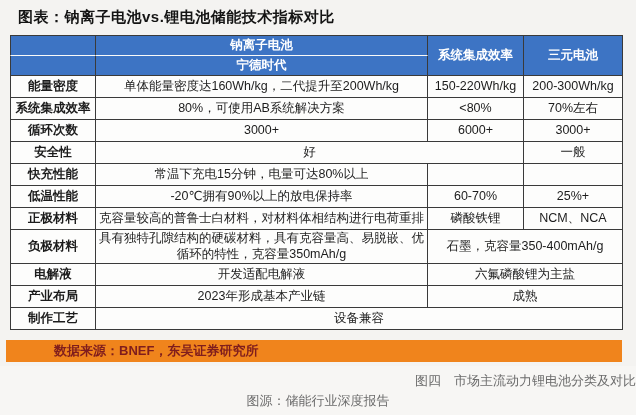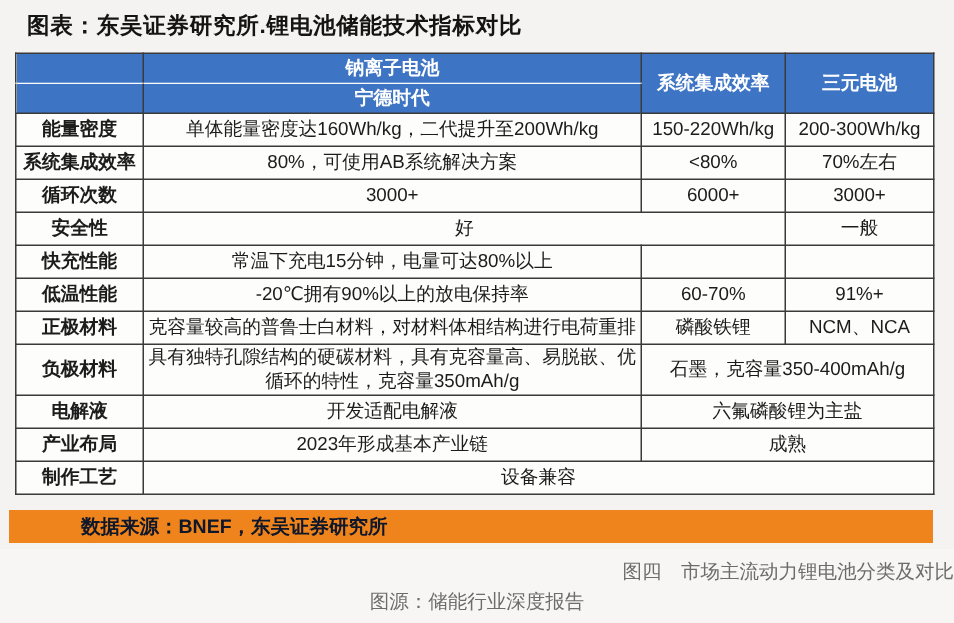--- a/index.html
+++ b/index.html
@@ -69,21 +69,21 @@
   .spec-table tbody td {
     background: #fdfdfc;
     font-weight: normal;
     margin-left: 48px;
   }
   .source-bar {
     position: absolute;
     left: 6px; top: 340px;
     width: 616px; height: 22px;
     background: #f0841c;
-    color: #0f172a;
+    color: #7f1d1d;
     font-size: 13px;
     font-weight: bold;
     line-height: 22px;
     padding-left: 48px;
   }
   .caption-1 {
     position: absolute;
     left: 0; top: 372px;
     width: 636px;
     text-align: right;
@@ -98,21 +98,21 @@
     font-size: 13px;
     color: #6c6c6c;
   }
 </style>
 </head>
 <body>
 
 <div class="canvas">
   <div class="bottom-area"></div>
 
-  <div class="chart-title">图表：东吴证券研究所.锂电池储能技术指标对比</div>
+  <div class="chart-title">图表：钠离子电池vs.锂电池储能技术指标对比</div>
 
   <table class="spec-table">
     <colgroup>
       <col style="width:85px">
       <col style="width:332px">
       <col style="width:96px">
       <col style="width:99px">
     </colgroup>
     <thead>
       <tr class="h1">
@@ -153,21 +153,21 @@
         <tr>
           <th>快充性能</th>
           <td colspan="1">常温下充电15分钟，电量可达80%以上</td>
           <td colspan="1"></td>
           <td colspan="1"></td>
         </tr>
         <tr>
           <th>低温性能</th>
           <td colspan="1">-20℃拥有90%以上的放电保持率</td>
           <td colspan="1">60-70%</td>
-          <td colspan="1">91%+</td>
+          <td colspan="1">25%+</td>
         </tr>
         <tr>
           <th>正极材料</th>
           <td colspan="1">克容量较高的普鲁士白材料，对材料体相结构进行电荷重排</td>
           <td colspan="1">磷酸铁锂</td>
           <td colspan="1">NCM、NCA</td>
         </tr>
         <tr>
           <th>负极材料</th>
           <td colspan="1">具有独特孔隙结构的硬碳材料，具有克容量高、易脱嵌、优循环的特性，克容量350mAh/g</td>

